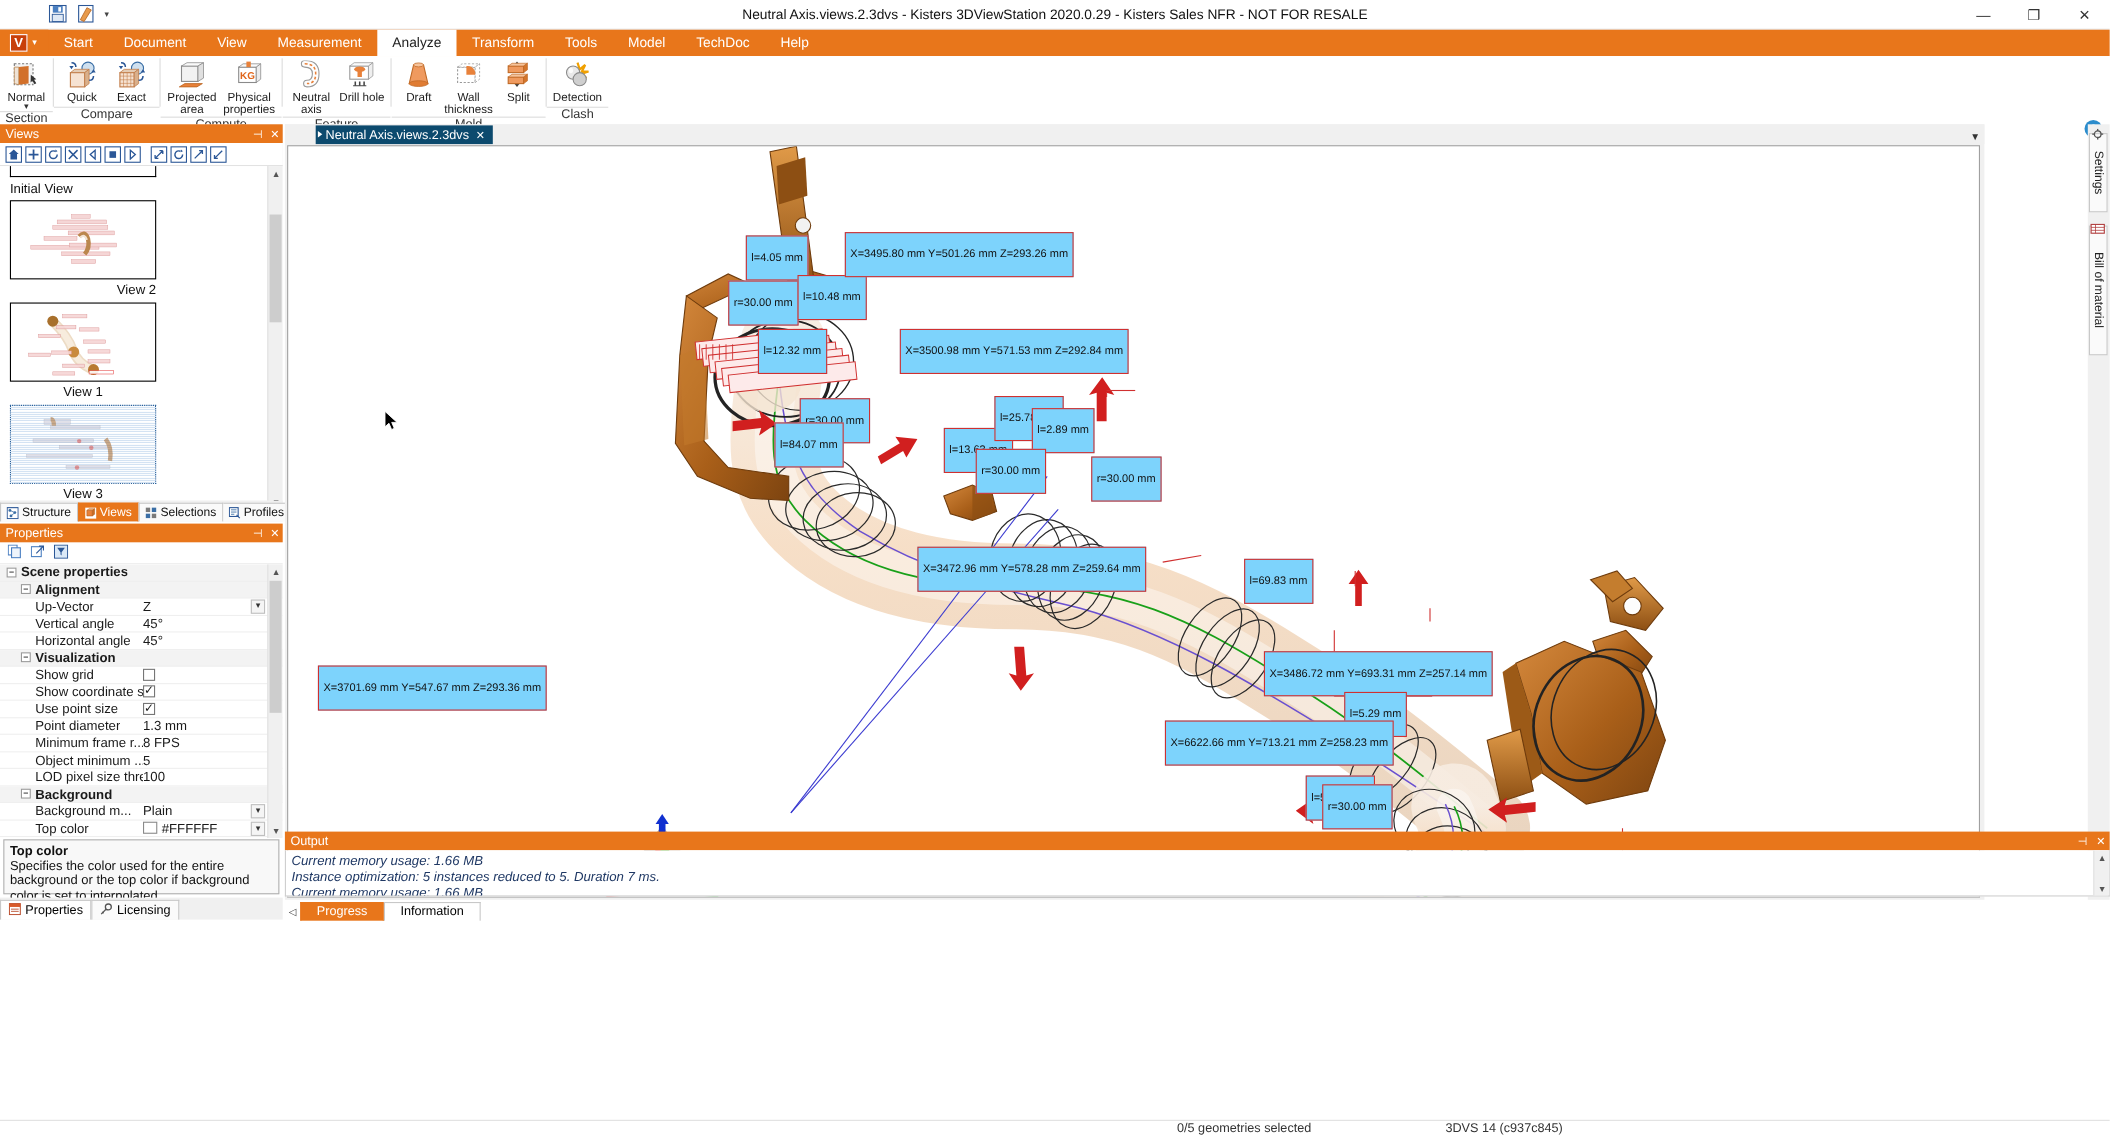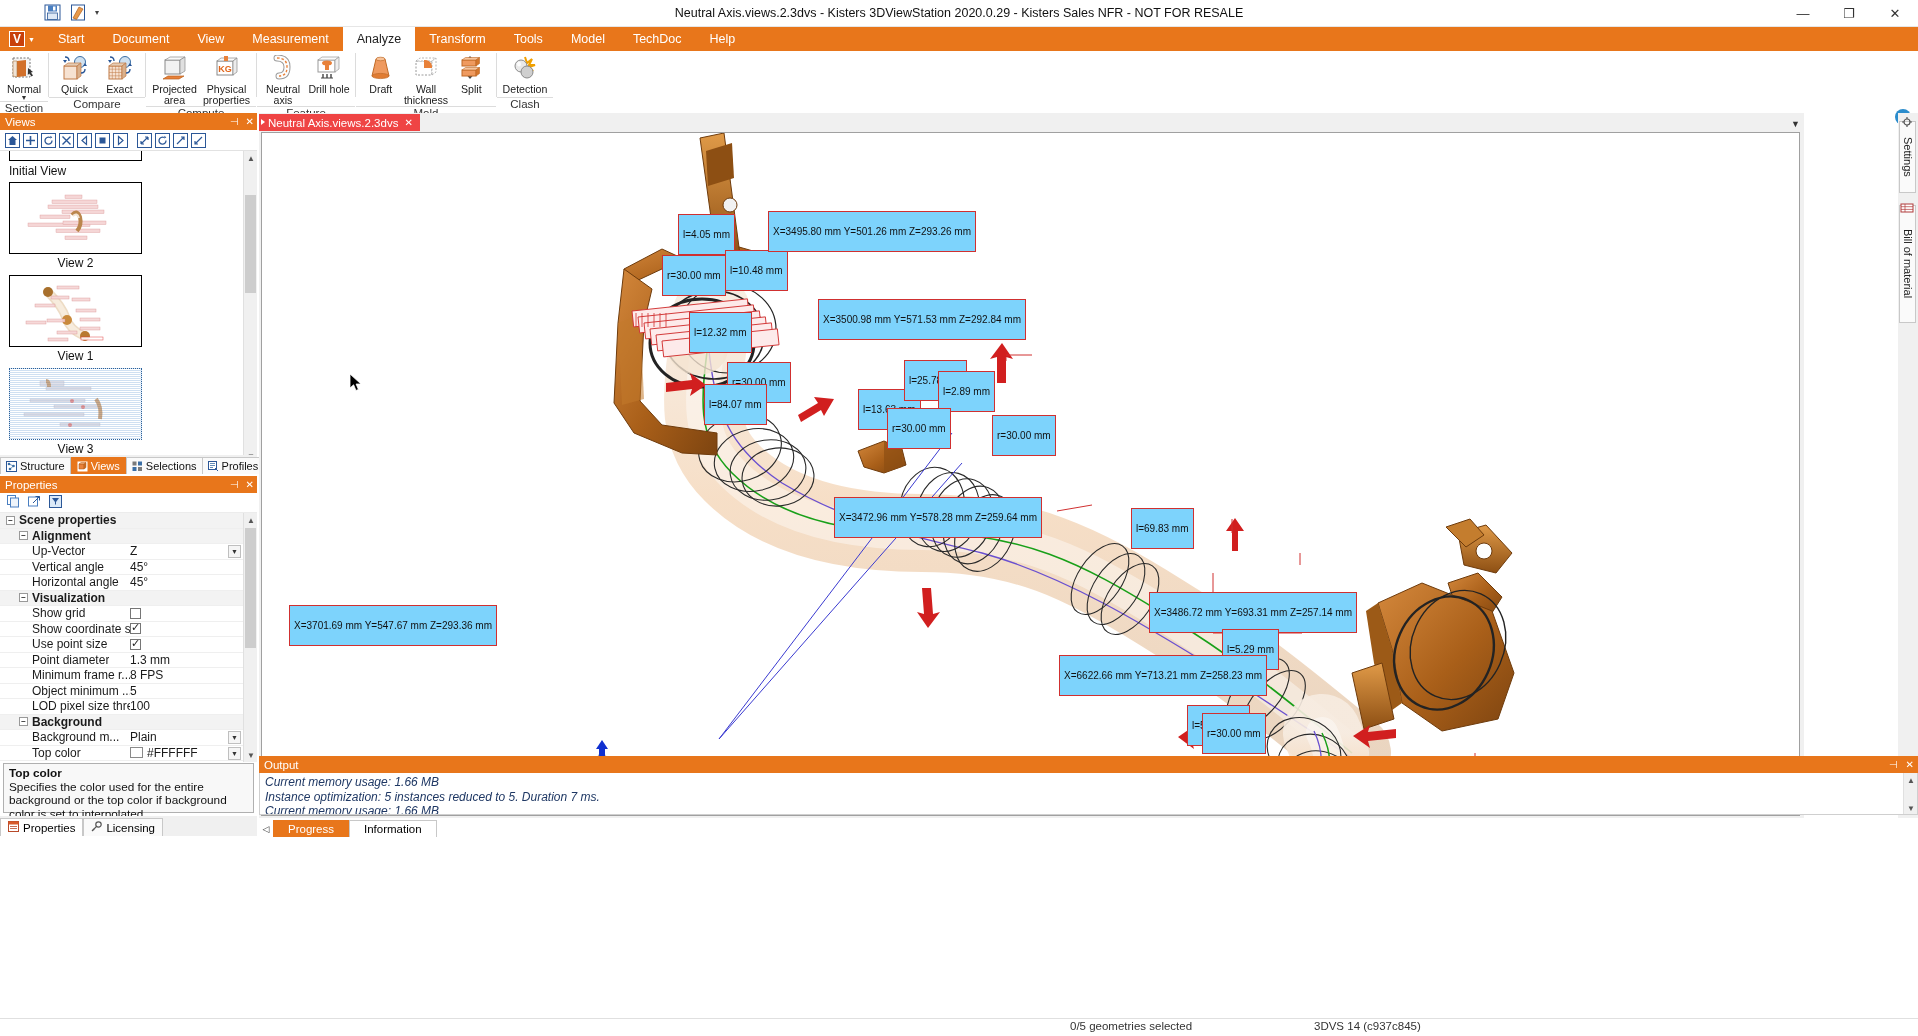--- a/index.html
+++ b/index.html
@@ -125,22 +125,22 @@
   .bottom-tabs {
     position:absolute; left:0; top:816px; width:257px; height:20px; display:flex; align-items:flex-end; background:#f0f0f0;
   }
   .btab { height:18px; display:flex; align-items:center; gap:4px; padding:0 7px; border:1px solid #c8c8c8; border-bottom:none; background:#fafafa; font-size:11.5px;}
   .btab.active { background:#fff; }
 
   
   .doc-area { position:absolute; left:259px; top:113px; width:1545px; height:705px; background:#f0f0f0; }
   .doc-tabbar { height:18px; background:#f0f0f0; display:flex; align-items:flex-end; position:relative;}
   .doc-tab {
-    height:17px; background:#ef4444; color:#fff; font-size:11.5px; display:flex; align-items:center; gap:6px;
-    padding:0 7px 0 9px; position:relative;
+    height:17px; background:#0c4a6e; color:#fff; font-size:11.5px; display:flex; align-items:center; gap:6px;
+    padding:0 7px 0 9px; position:relative;margin-left:28px;
   }
   .doc-tab .tri { position:absolute; left:2px; top:5px; width:0; height:0; border-left:4px solid #fff; border-top:3px solid transparent; border-bottom:3px solid transparent;}
   .doc-tab .xcl { font-size:10px; }
   .doc-tabbar .caret-right { position:absolute; right:4px; bottom:2px; font-size:9px; color:#333; }
   .viewport { position:absolute; left:2px; top:19px; width:1539px; height:684px; background:#fff; border:1px solid #a0a0a0; overflow:hidden; }
 
   .mlabel {
     position:absolute; background:#7dd3fc; border:1px solid #d03030; color:#111;
     font-size:10px; line-height:15px; padding:12px 4px; white-space:nowrap;
     font-family:"Liberation Sans", sans-serif;
@@ -492,21 +492,21 @@
               <rect x="30" y="32" width="30" height="3.5" fill="#f4cfcf" stroke="#d78989" stroke-width="0.4"></rect>
               <rect x="18" y="40" width="62" height="3.5" fill="#f4cfcf" stroke="#d78989" stroke-width="0.4"></rect>
               <rect x="53" y="38" width="43" height="3.5" fill="#f4cfcf" stroke="#d78989" stroke-width="0.4"></rect>
               <rect x="46" y="46" width="44" height="3.5" fill="#f4cfcf" stroke="#d78989" stroke-width="0.4"></rect>
               <rect x="55" y="53" width="22" height="3.5" fill="#f4cfcf" stroke="#d78989" stroke-width="0.4"></rect>
               <path d="M62 32 q5 -6 8 2 q2 8 -3 14" fill="none" stroke="#b0722f" stroke-width="4"></path>
               <path d="M63 33 q4 -4 6 2" fill="none" stroke="#f0e0cf" stroke-width="2"></path>
             </g>
           </svg>
         </div>
-        <div class="view-caption" style="text-align:center;width:133px">View 2</div>
+        <div class="view-caption" style="text-align:right;width:133px">View 2</div>
       </div>
 
       <div style="position:absolute;left:9px;top:124px;">
         <div class="view-thumb">
           <svg width="131" height="70" viewBox="0 0 131 70">
             <path d="M38 16 q14 14 18 26 q4 12 18 18" fill="none" stroke="#eddcc5" stroke-width="9" stroke-linecap="round"></path>
             <path d="M38 16 q14 14 18 26 q4 12 18 18" fill="none" stroke="#f7ecdd" stroke-width="6" stroke-linecap="round"></path>
             <circle cx="38" cy="16" r="5" fill="#a8702c"></circle>
             <circle cx="57" cy="44" r="5" fill="#c98a3c"></circle>
             <circle cx="75" cy="60" r="5" fill="#b87a30"></circle>
@@ -937,21 +937,21 @@
 
       <svg style="position:absolute;left:88px;top:241px" width="13" height="18" viewBox="0 0 13 18">
         <path d="M0 0 L0 14 L3.6 10.8 L6 16.5 L8.4 15.4 L6.1 10 L11 10 Z" fill="#000" stroke="#fff" stroke-width="0.8"></path>
       </svg>
 
       <div id="labels-layer" style="position:absolute;left:0;top:0;width:1539px;height:684px;">
           <div class="mlabel" style="left: 416px; top: 81px;">l=4.05 mm</div>
           <div class="mlabel" style="left: 400px; top: 122px;">r=30.00 mm</div>
           <div class="mlabel" style="left: 463px; top: 117px;">l=10.48 mm</div>
           <div class="mlabel" style="left: 506px; top: 78px;">X=3495.80 mm  Y=501.26 mm  Z=293.26 mm</div>
-          <div class="mlabel" style="left: 427px; top: 166px; margin-top: 13px;">l=12.32 mm</div>
+          <div class="mlabel" style="left: 427px; top: 166px;">l=12.32 mm</div>
           <div class="mlabel" style="left: 556px; top: 166px;">X=3500.98 mm  Y=571.53 mm  Z=292.84 mm</div>
           <div class="mlabel" style="left: 465px; top: 229px;">r=30.00 mm</div>
           <div class="mlabel" style="left: 442px; top: 251px;">l=84.07 mm</div>
           <div class="mlabel" style="left: 596px; top: 242px; margin-top: 14px;">l=13.63 mm</div>
           <div class="mlabel" style="left: 642px; top: 227px;">l=25.78 mm</div>
           <div class="mlabel" style="left: 676px; top: 238px;">l=2.89 mm</div>
           <div class="mlabel" style="left: 625px; top: 275px;">r=30.00 mm</div>
           <div class="mlabel" style="left: 730px; top: 282px;">r=30.00 mm</div>
           <div class="mlabel" style="left: 572px; top: 364px;">X=3472.96 mm  Y=578.28 mm  Z=259.64 mm</div>
           <div class="mlabel" style="left: 869px; top: 375px;">l=69.83 mm</div>

